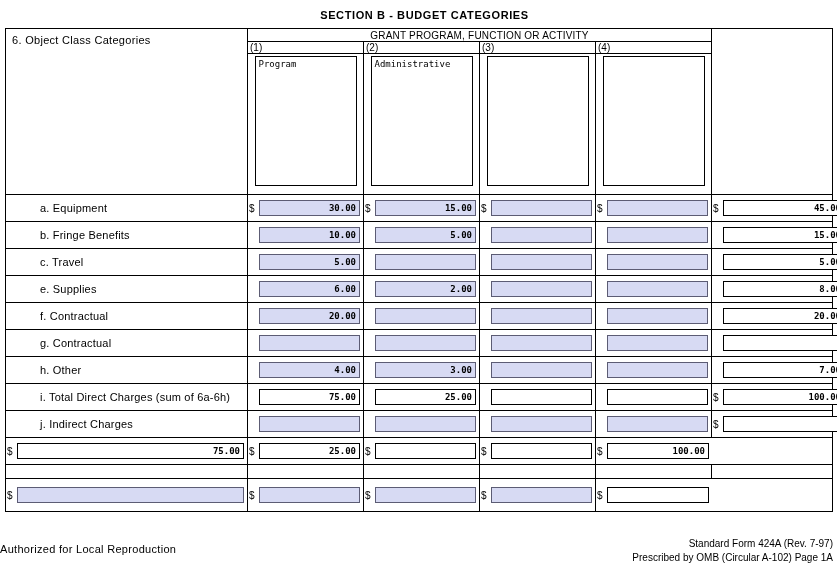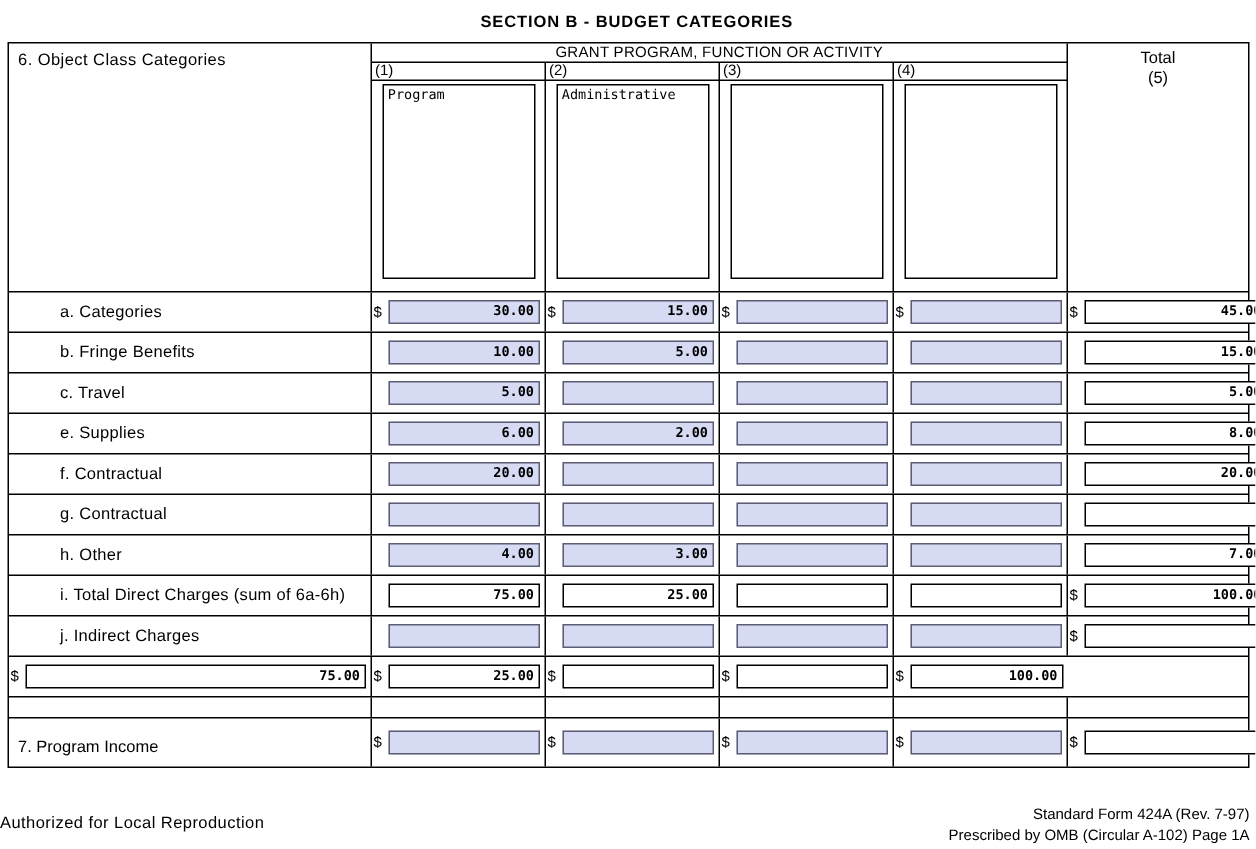--- a/index.html
+++ b/index.html
@@ -83,29 +83,25 @@
       <div class="box-cell br c1">
         <div class="entry-box">Program</div>
       </div>
       <div class="box-cell br c3">
         <div class="entry-box"></div>
       </div>
       <div class="box-cell br c4">
         <div class="entry-box"></div>
       </div>
 
-      <div class="h-total">
-        <div>Total</div>
-        <div>(5)</div>
-      </div>
     </div>
 
     <div id="rows-host">
       <div class="grid trow">
-        <div class="label-cell br">a. Categories</div>
+        <div class="label-cell br">a. Equipment</div>
         <div class="val-cell br">
           <span class="dollar">$</span>
           <input type="text" class="field" value="30.00" style="">
         </div>
         <div class="val-cell br">
           <span class="dollar">$</span>
           <input type="text" class="field" value="15.00" style="">
         </div>
         <div class="val-cell br">
           <span class="dollar">$</span>
@@ -341,21 +337,20 @@
     <div class="grid spacer">
       <div class="br"></div>
       <div class="br"></div>
       <div class="br"></div>
       <div class="br"></div>
       <div class="br"></div>
       <div></div>
     </div>
 
     <div class="grid pi-row">
-      <div class="pi-label br">7. Program Income</div>
       <div class="val-cell br">
         <span class="dollar">$</span>
         <input type="text" class="field" value="" style="">
       </div>
       <div class="val-cell br">
         <span class="dollar">$</span>
         <input type="text" class="field" value="" style="">
       </div>
       <div class="val-cell br">
         <span class="dollar">$</span>

